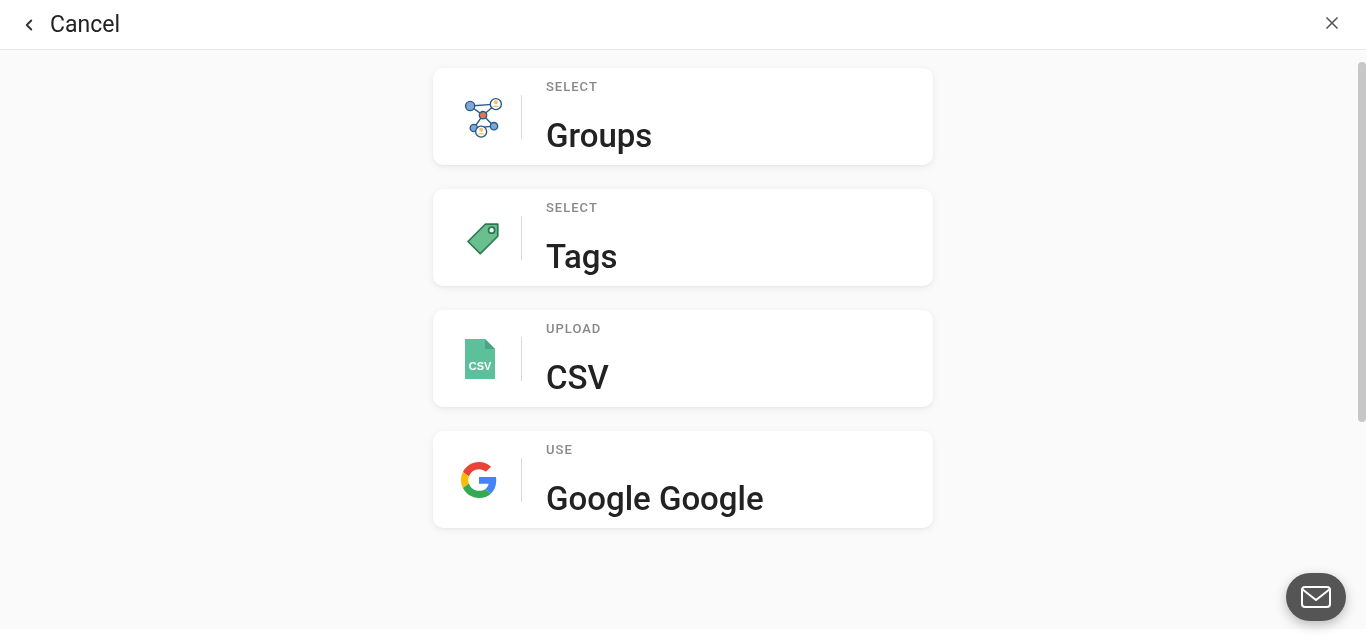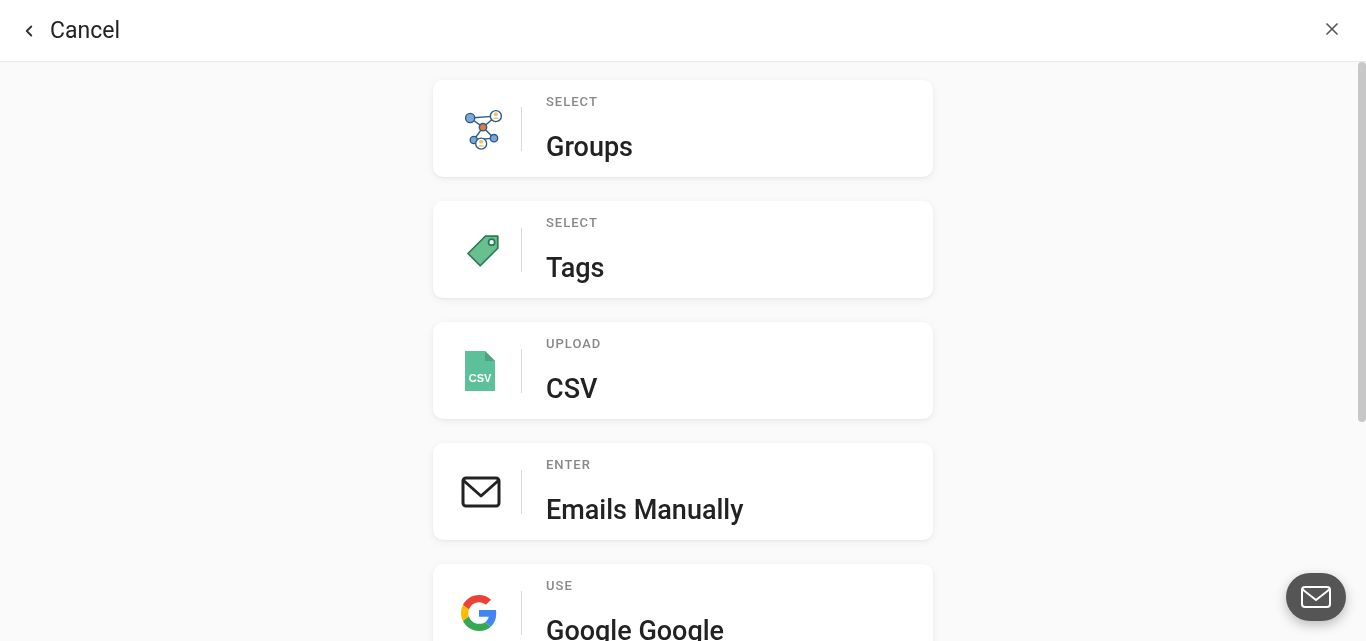--- a/index.html
+++ b/index.html
@@ -11,21 +11,21 @@
     body {
       font-family: -apple-system, BlinkMacSystemFont, "Segoe UI", Roboto, "Helvetica Neue", Arial, sans-serif;
       background: #fff;
       width: 1366px;
       height: 641px;
       overflow: hidden;
       position: relative;
     }
     
     .header {
-      height: 62px;
+      height: 50px;
       display: flex;
       align-items: center;
       justify-content: space-between;
       padding: 0 20px;
       border-bottom: 1px solid #e8e8e8;
     }
     
     .header-left {
       display: flex;
       align-items: center;
@@ -102,21 +102,21 @@
     
     .action-label {
       font-size: 13px;
       letter-spacing: 1px;
       color: #888;
       font-weight: 500;
       text-transform: uppercase;
     }
     
     .title-label {
-      font-size: 27px;
+      font-size: 33px;
       color: #222;
       font-weight: 500;
       line-height: 1.1;
       margin-top: 8px;
     }
     
     .help-widget {
       position: absolute;
       right: 20px;
       bottom: 20px;
@@ -219,33 +219,20 @@
           <text x="19" y="33" font-size="11" font-weight="bold" fill="#fff" text-anchor="middle" font-family="Arial">CSV</text>
         </svg>
       </div>
       <div class="divider"></div>
       <div class="text-wrap">
         <span class="action-label">UPLOAD</span>
         <span class="title-label">CSV</span>
       </div>
     </div>
 
-    <div class="option-card">
-      <div class="icon-wrap">
-        <svg width="40" height="32" viewBox="0 0 40 32" fill="none" stroke="#222" stroke-width="3" stroke-linejoin="round">
-          <rect x="2" y="2" width="36" height="28" rx="3"></rect>
-          <polyline points="2,4 20,20 38,4"></polyline>
-        </svg>
-      </div>
-      <div class="divider"></div>
-      <div class="text-wrap">
-        <span class="action-label">ENTER</span>
-        <span class="title-label">Emails Manually</span>
-      </div>
-    </div>
 
     <div class="option-card">
       <div class="icon-wrap">
         <svg width="36" height="36" viewBox="0 0 48 48">
           <path fill="#EA4335" d="M24 9.5c3.54 0 6.71 1.22 9.21 3.6l6.85-6.85C35.9 2.38 30.47 0 24 0 14.62 0 6.51 5.38 2.56 13.22l7.98 6.19C12.43 13.72 17.74 9.5 24 9.5z"></path>
           <path fill="#4285F4" d="M46.98 24.55c0-1.57-.15-3.09-.38-4.55H24v9.02h12.94c-.58 2.96-2.26 5.48-4.78 7.18l7.73 6c4.51-4.18 7.09-10.36 7.09-17.65z"></path>
           <path fill="#FBBC05" d="M10.53 28.59c-.48-1.45-.76-2.99-.76-4.59s.27-3.14.76-4.59l-7.98-6.19C.92 16.46 0 20.12 0 24c0 3.88.92 7.54 2.56 10.78l7.97-6.19z"></path>
           <path fill="#34A853" d="M24 48c6.48 0 11.93-2.13 15.89-5.81l-7.73-6c-2.15 1.45-4.92 2.3-8.16 2.3-6.26 0-11.57-4.22-13.47-9.91l-7.98 6.19C6.51 42.62 14.62 48 24 48z"></path>
         </svg>
       </div>

